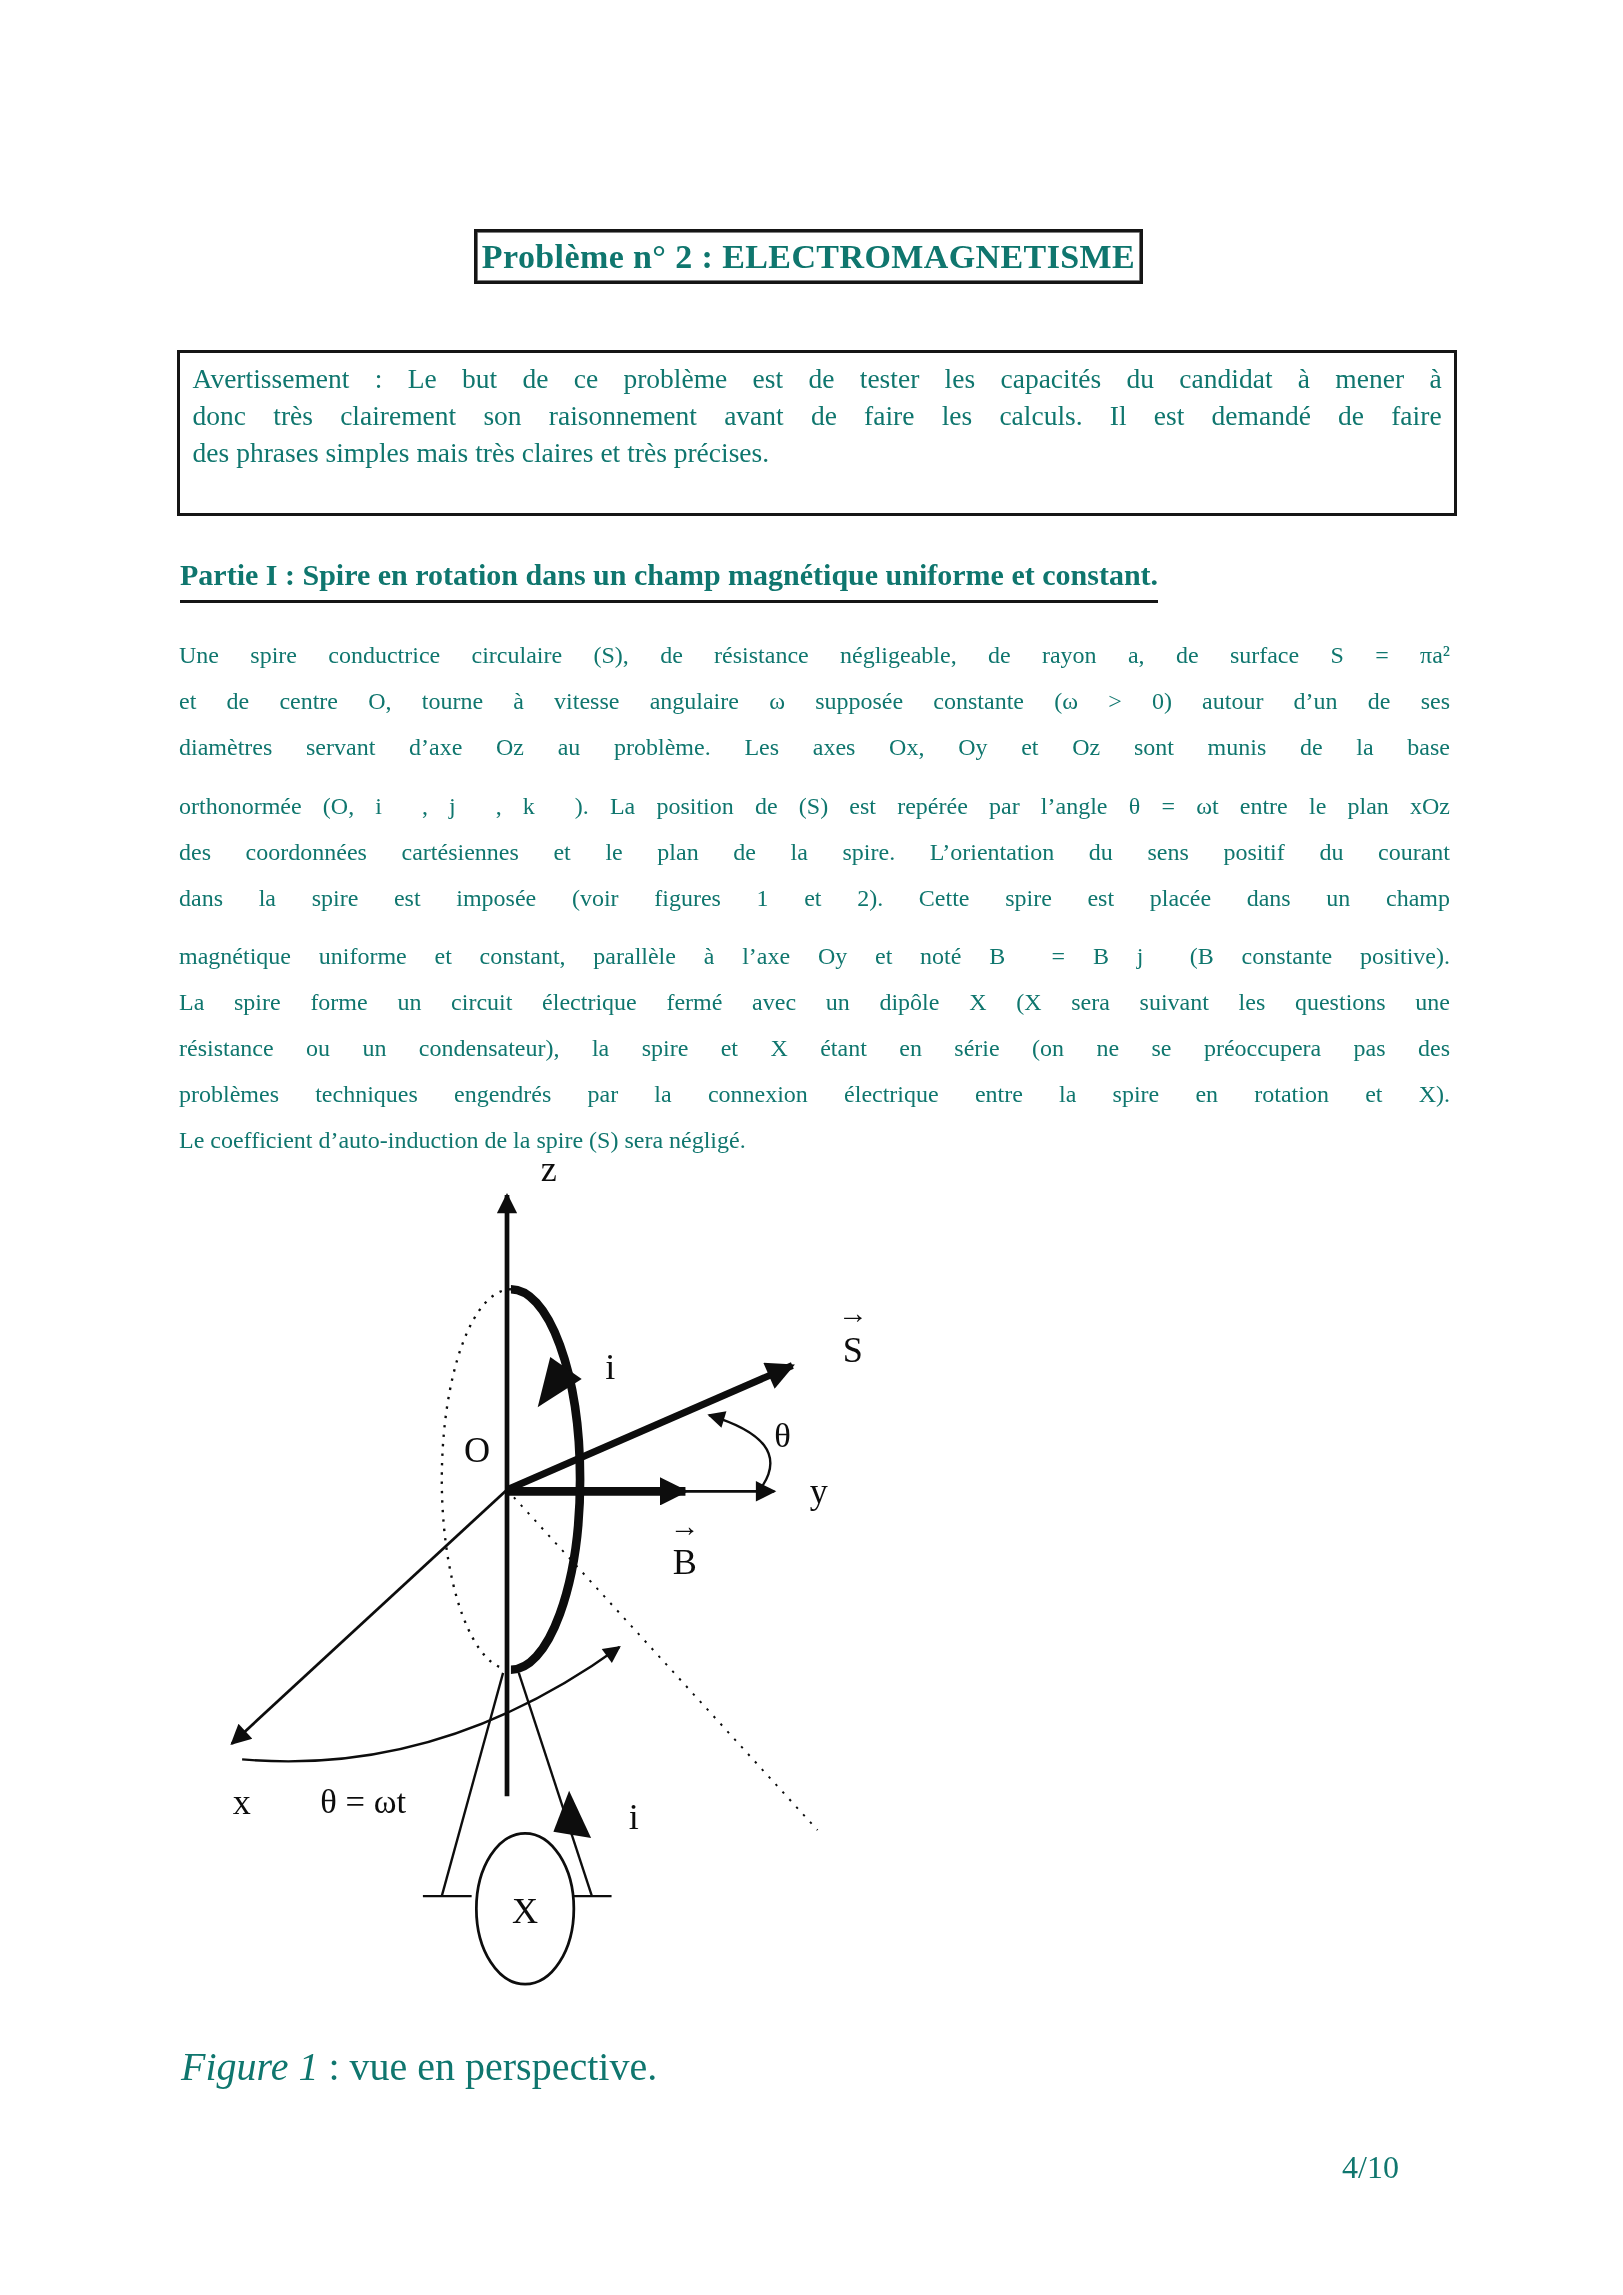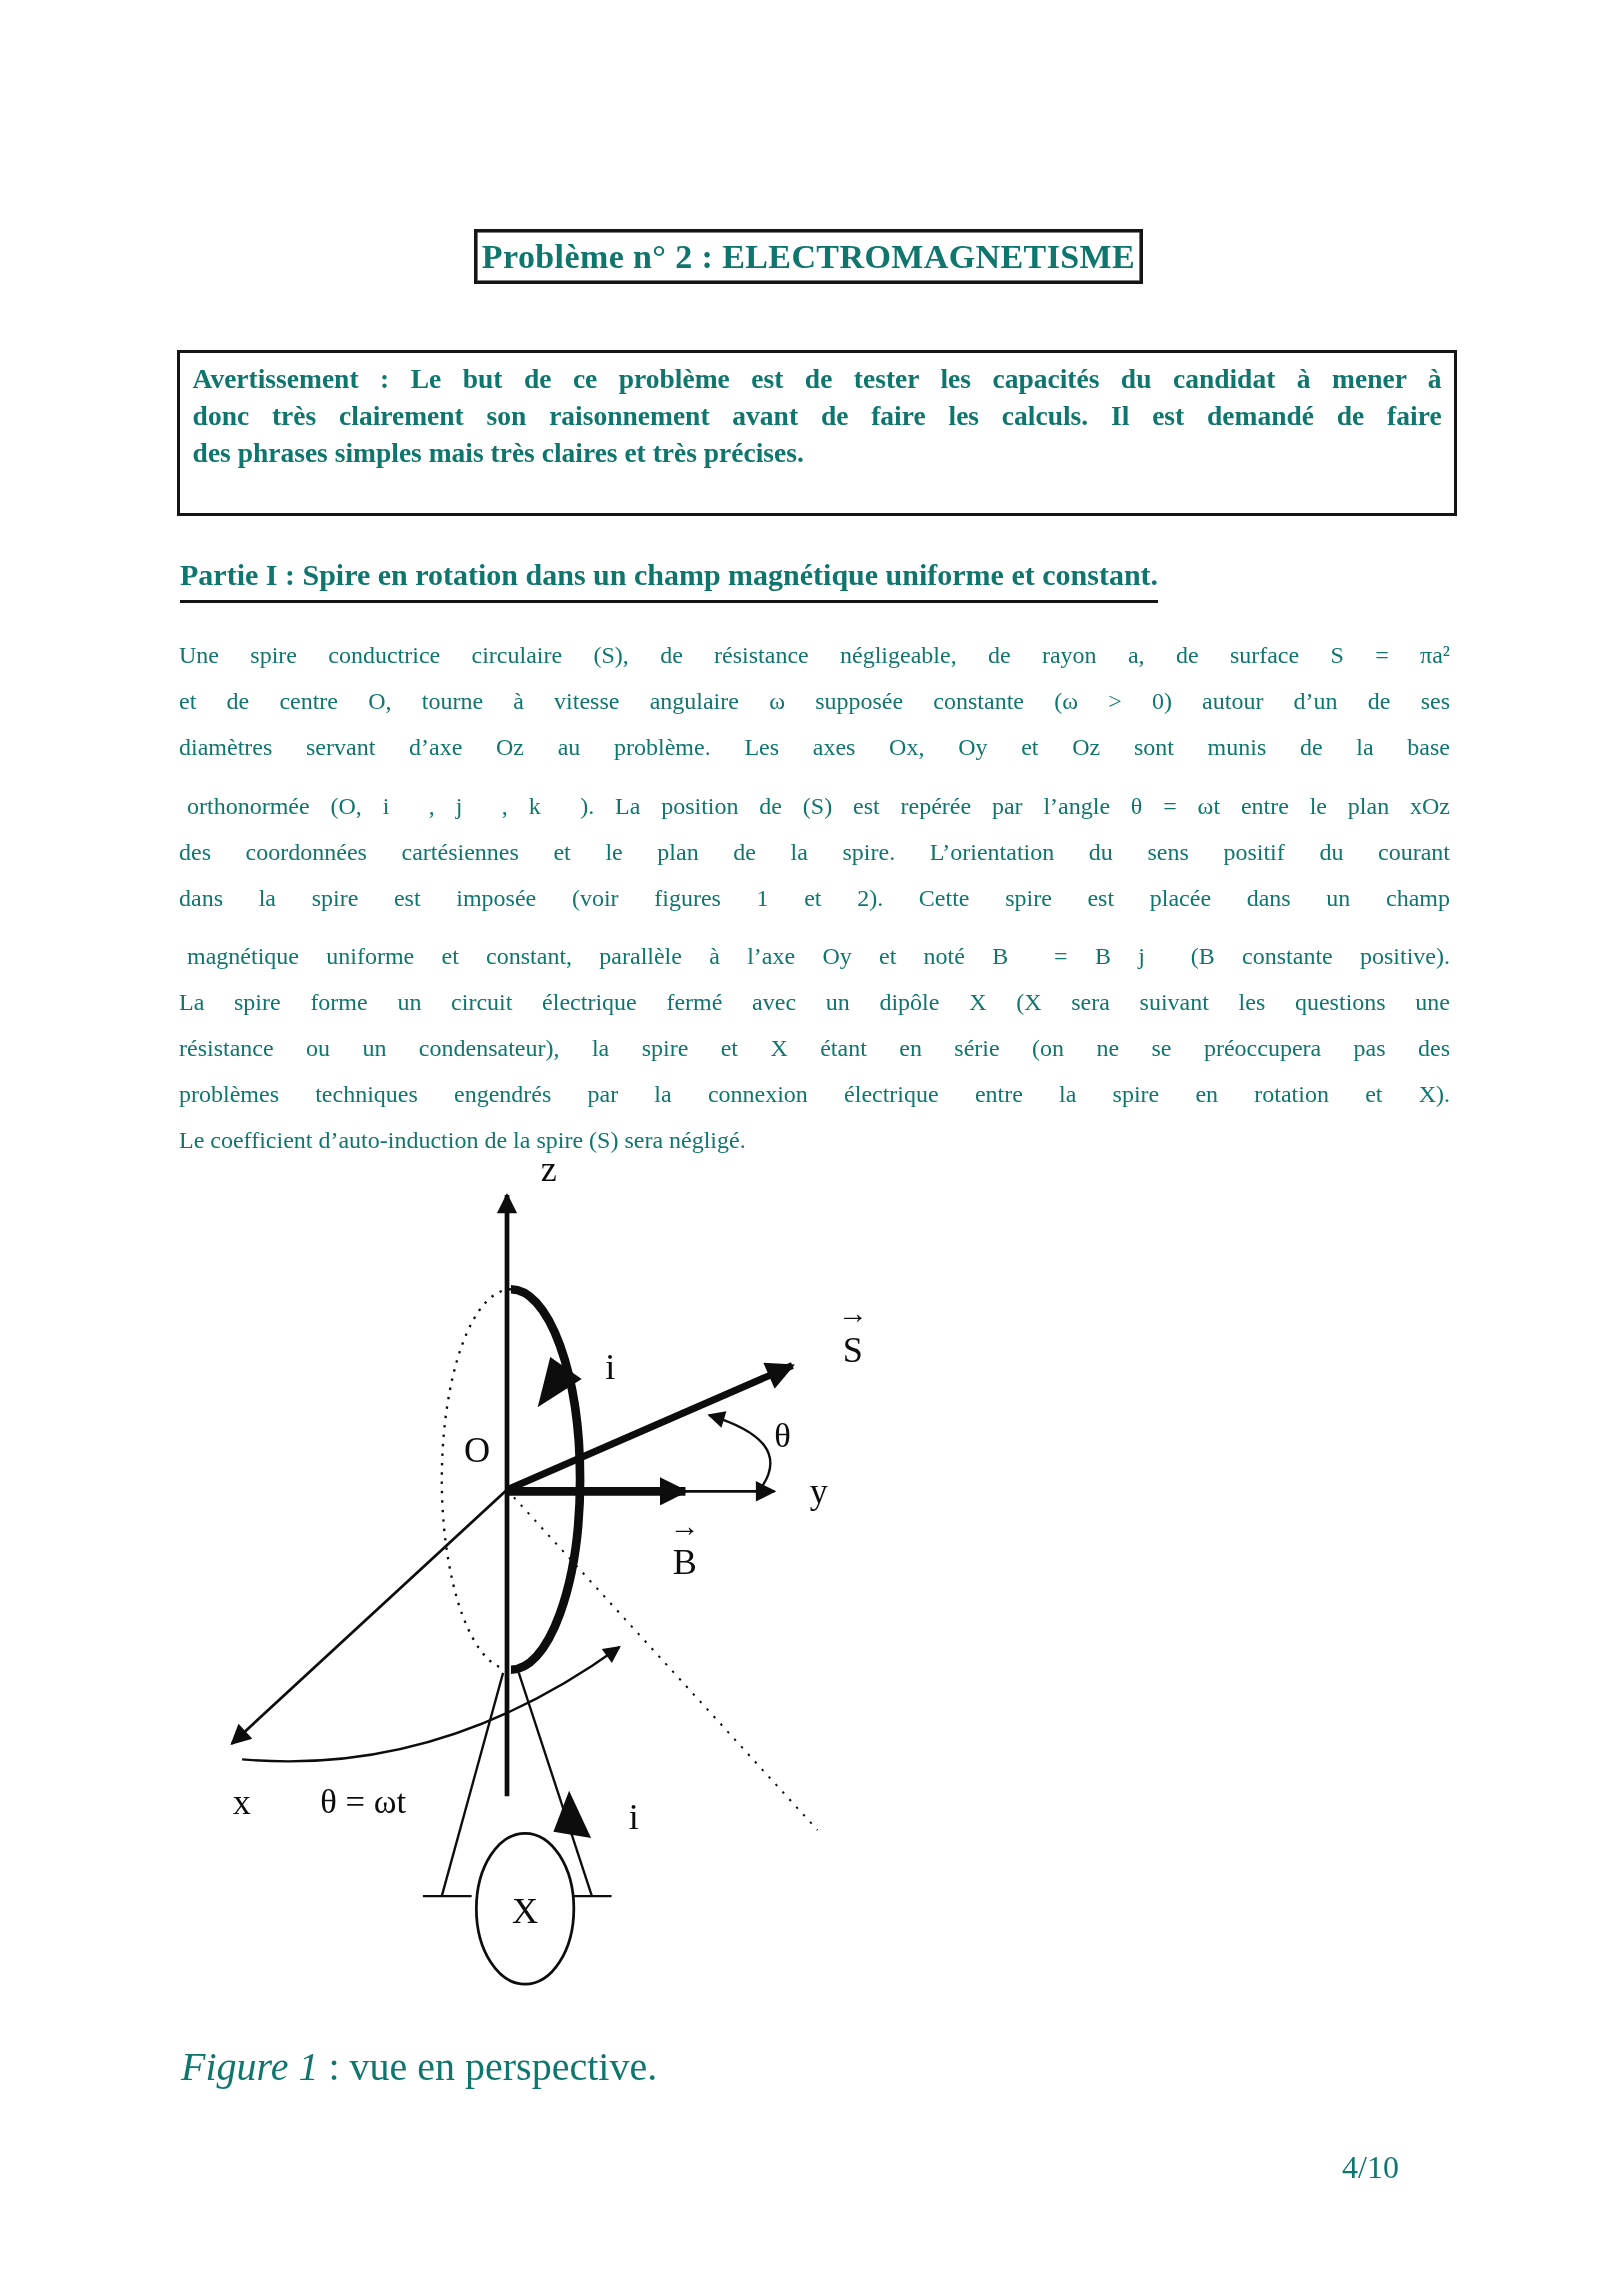--- a/index.html
+++ b/index.html
@@ -15,39 +15,39 @@
     position:absolute;left:474px;top:229px;width:663px;height:49px;
     border:3.1px solid #151515;
     display:flex;align-items:center;justify-content:center;
     font-weight:bold;font-size:34px;letter-spacing:0.4px;
     box-shadow:0 0 0 0.8px #555 inset;
   }
   .warning-box{
     position:absolute;left:177px;top:350px;width:1249px;height:146px;
     border:3.1px solid #151515;
     padding:7px 12.6px;
-    font-weight:bold;font-size:27.5px;line-height:37px;
+    font-weight:normal;font-size:27.5px;line-height:37px;
   }
   .jline{
     text-align:justify;
     text-align-last:justify;
     -moz-text-align-last:justify;
     white-space:nowrap;
   }
   .jline.last{text-align-last:left;-moz-text-align-last:left;}
   .section-heading{
     position:absolute;left:180px;top:558px;
     font-weight:bold;font-size:30px;
     border-bottom:3.1px solid #151515;padding-bottom:8px;
   }
   .paragraph{
     position:absolute;left:179px;top:632px;width:1271px;
     font-size:24px;line-height:46px;
   }
-  .paragraph .sp{margin-top:12.6px;margin-left:8px;}
+  .paragraph .sp{margin-top:12.6px;}
   .figure-svg{position:absolute;left:0;top:1132px;}
   .fig-label{font-family:"Liberation Serif","DejaVu Serif",serif;fill:#0d0d0d;}
   .caption{
     position:absolute;left:181px;top:2043px;width:967px;
     text-align:left;font-size:40px;
   }
   .caption .cap-title{font-style:italic;}
   .page-number{
     position:absolute;left:1342px;top:2149px;font-size:32px;
   }

